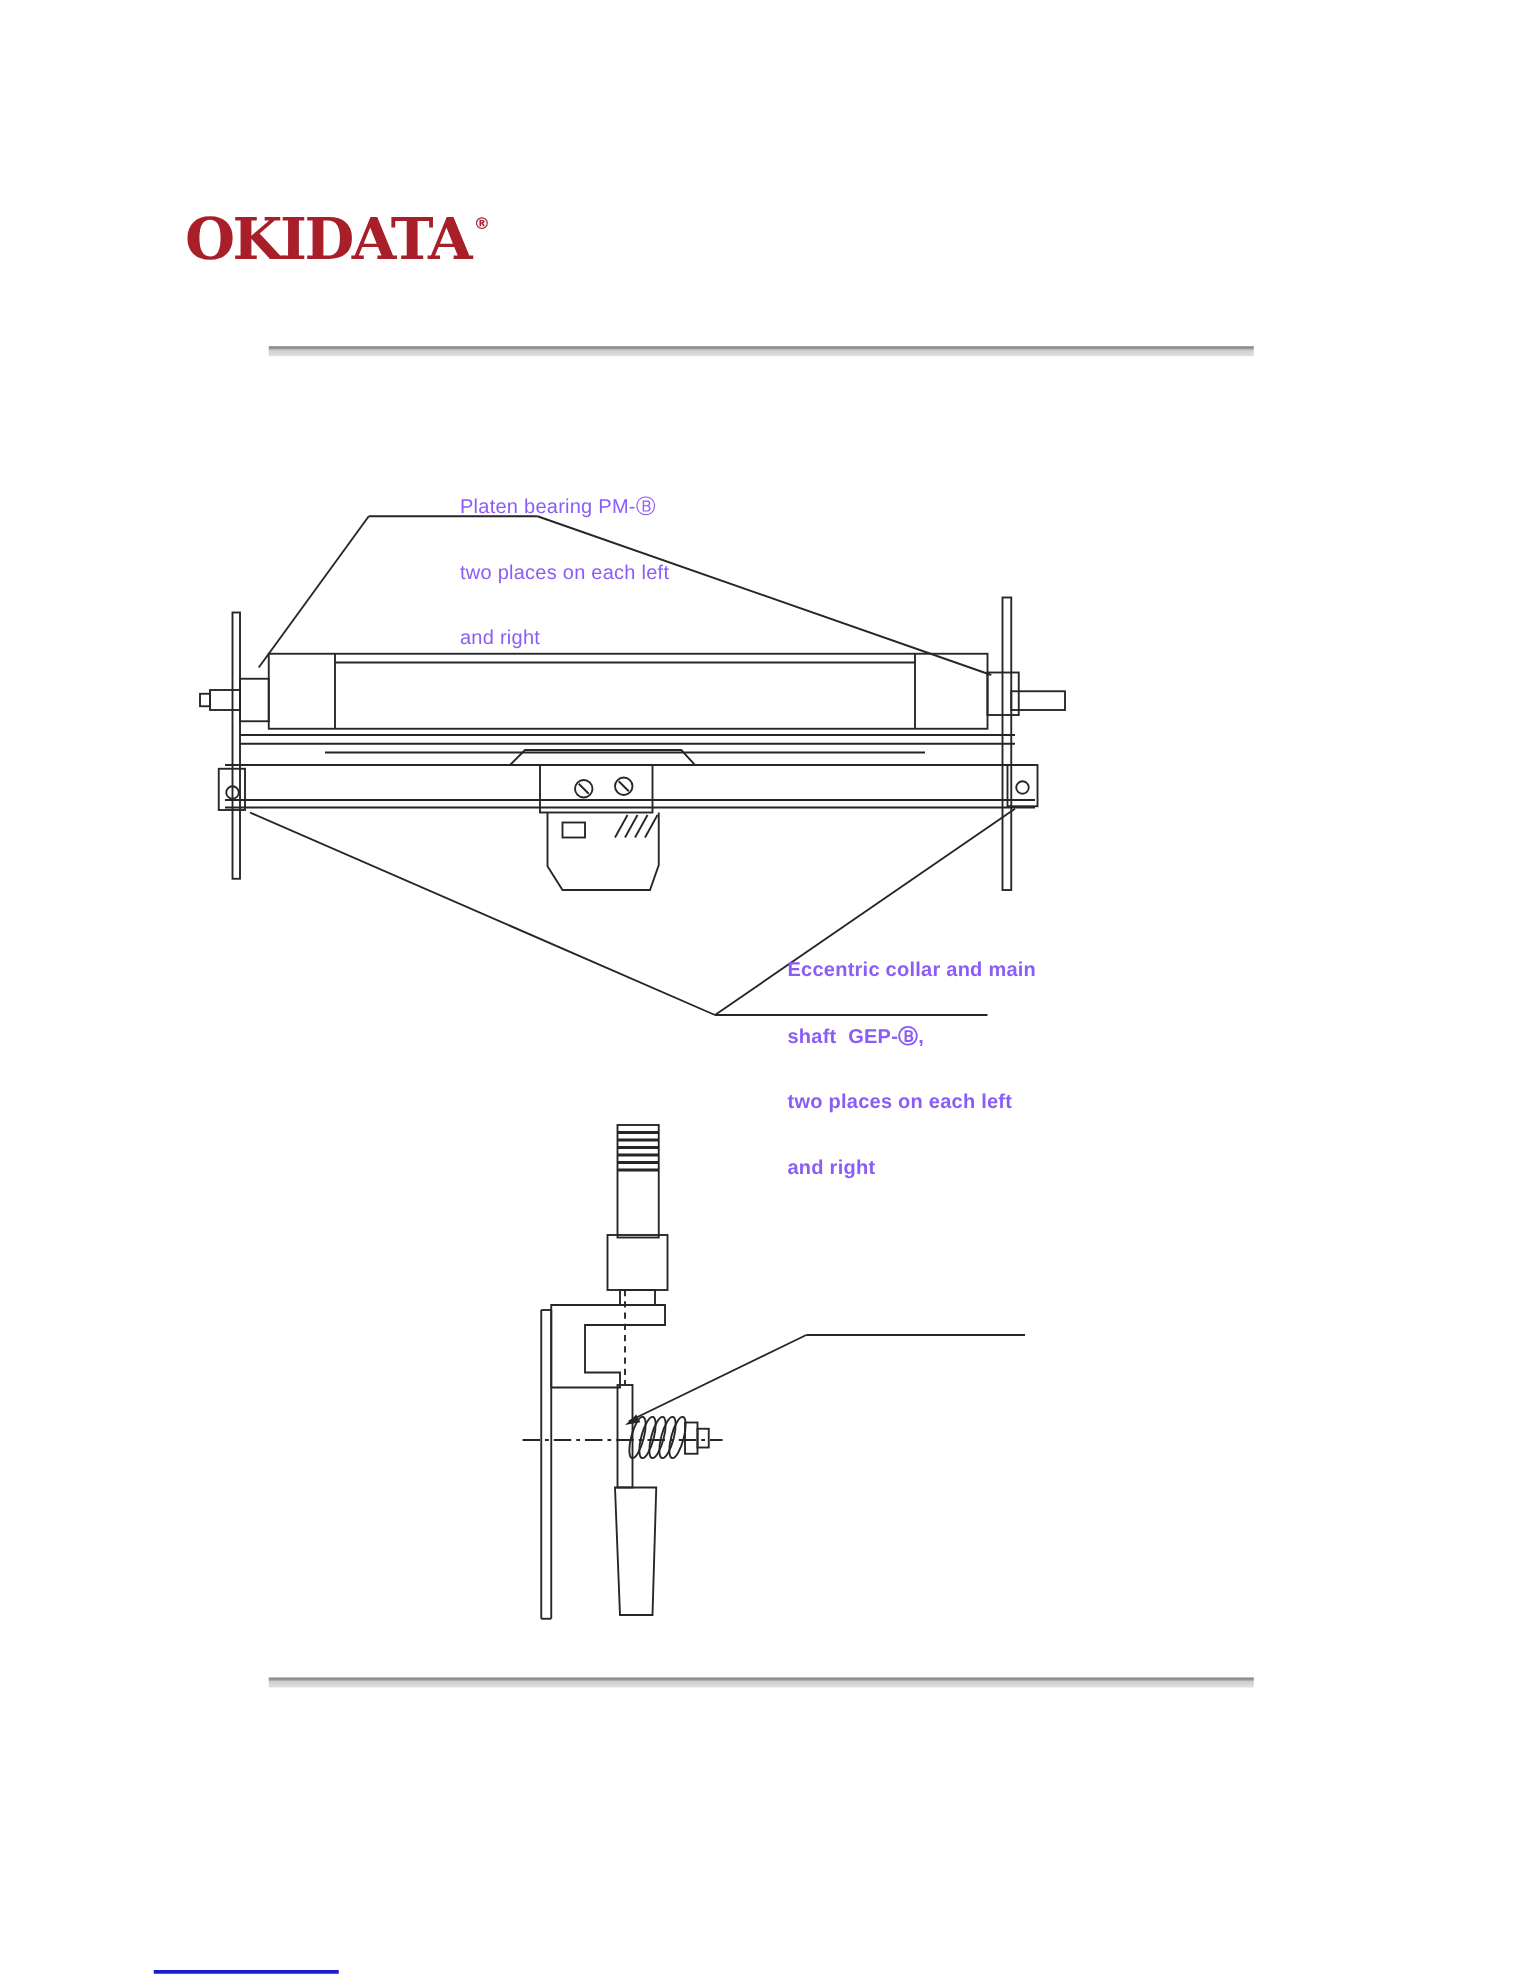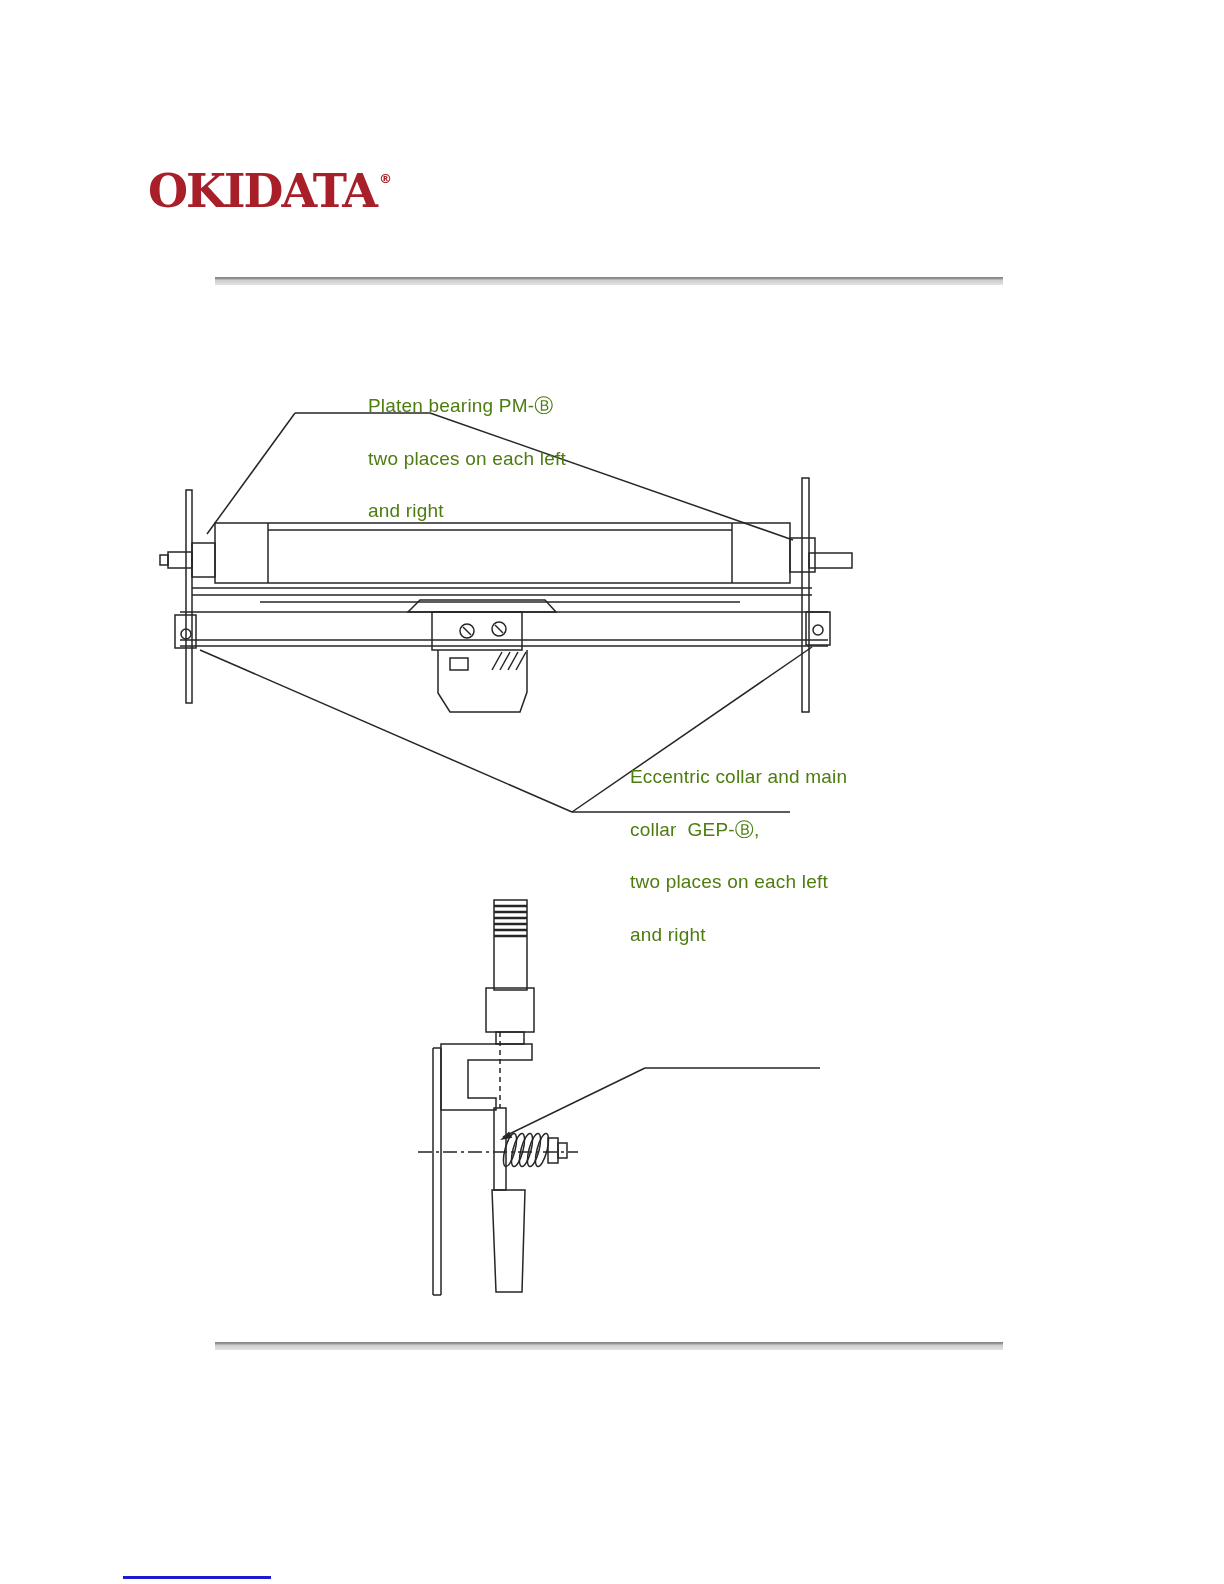--- a/index.html
+++ b/index.html
@@ -26,22 +26,22 @@
   .rule {
     position:absolute; left:215px; width:788px; height:8px;
     background:linear-gradient(to bottom, #818181 0px, #9b9b9b 2px, #cccccc 3px, #e2e2e2 8px);
   }
   .rule-top { top:277px; }
   .rule-bottom { top:1342px; }
 
   .diagram { position:absolute; }
 
   .dlabel {
-    position:absolute; font-size:19px; line-height:17.5px;
-    color:#4d7c0f; letter-spacing:0.2px; white-space:pre;
+    position:absolute; font-size:16px; line-height:17.5px;
+    color:#8b5cf6; letter-spacing:0.2px; white-space:pre;
   }
 
   .blue-link {
     position:absolute; left:123px; top:1576px; width:148px; height:3px;
     background:#1b1bd1; display:block;
   }
 </style>
 </head>
 <body>
 
@@ -117,23 +117,23 @@
       </g>
     </g>
   </svg>
 
   <div class="dlabel" style="left:368px; top:362px;">
     <div>Platen bearing PM-Ⓑ</div>
     <div>two places on each left</div>
     <div>and right</div>
   </div>
 
-  <div class="dlabel" style="left:630px; top:733px;">
+  <div class="dlabel" style="left:630px; top:733px;font-weight:bold;">
     <div>Eccentric collar and main</div>
-    <div>collar  GEP-Ⓑ,</div>
+    <div>shaft  GEP-Ⓑ,</div>
     <div>two places on each left</div>
     <div>and right</div>
   </div>
 
   <svg class="diagram" style="left:400px; top:880px;" width="440" height="420" viewBox="0 0 440 420">
     <g fill="none" stroke="#262626" stroke-width="1.5">
 
       <g>
         <rect x="94" y="20" width="33" height="90"></rect>
         <line x1="94" y1="26" x2="127" y2="26" stroke-width="2.5"></line>

